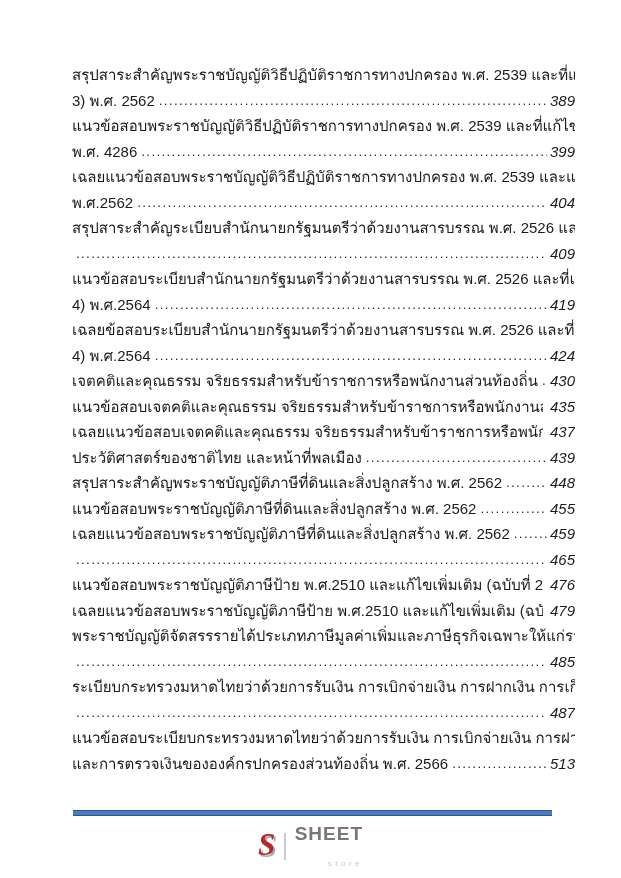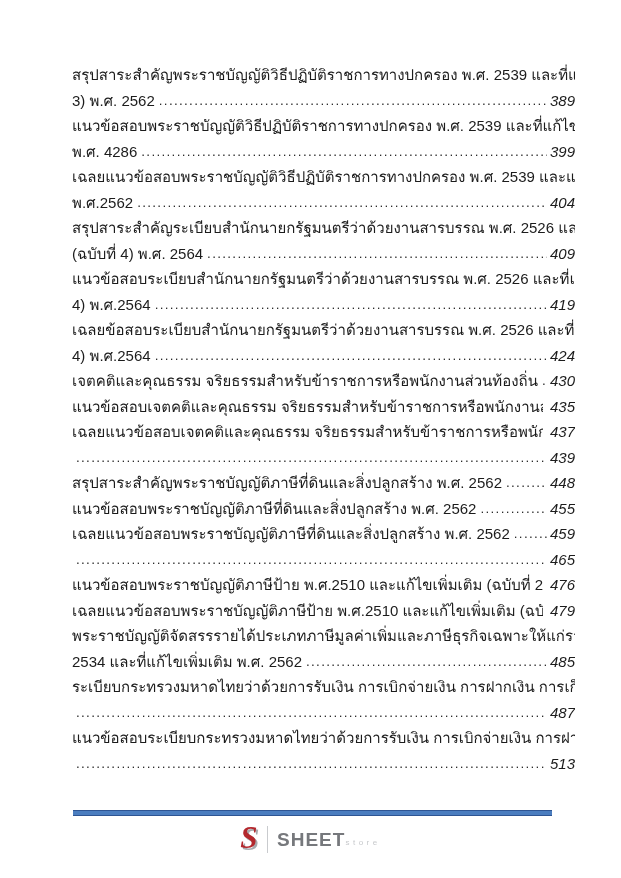--- a/index.html
+++ b/index.html
@@ -35,26 +35,26 @@
     position:absolute;left:0;right:0;top:824px;
     display:flex;justify-content:center;align-items:center;gap:9px;
   }
   .s-mark{
     font-family:"Liberation Serif","DejaVu Serif",serif;
     font-style:italic;font-weight:bold;font-size:31px;line-height:1;
     color:#b3282d;text-shadow:2px 2px 0 #a7aaae;
     display:inline-block;transform:translateY(-2px);
   }
   .vline{width:1.5px;height:27px;background:#c9cbce;display:inline-block;}
-  .logo-text{display:flex;flex-direction:row;align-items:center;}
+  .logo-text{display:flex;flex-direction:column;align-items:flex-end;}
   .brand{
     color:#76787c;font-weight:bold;font-size:19px;letter-spacing:1px;line-height:1;
   }
   .sub{
-    color:#c7c9cc;font-size:8px;letter-spacing:3.5px;margin-top:6px;line-height:1;
+    color:#c7c9cc;font-size:8px;letter-spacing:3.5px;margin-top:17px;line-height:1;
   }
 </style>
 </head>
 <body>
 
 <div class="page">
 
   <main class="toc">
     <div class="entry">
       <div class="line">สรุปสาระสำคัญพระราชบัญญัติวิธีปฏิบัติราชการทางปกครอง พ.ศ. 2539 และที่แก้ไขเพิ่มเติมถึง (ฉบับที่</div>
@@ -79,21 +79,20 @@
         <div class="line lastline">
         <span class="txt">พ.ศ.2562</span>
         <span class="leader">........................................................................................................................................................................................................</span>
         <span class="pageno">404</span>
       </div>
     </div>
 
     <div class="entry">
       <div class="line">สรุปสาระสำคัญระเบียบสำนักนายกรัฐมนตรีว่าด้วยงานสารบรรณ พ.ศ. 2526 และที่แก้ไขเพิ่มเติมถึง</div>
         <div class="line lastline">
-        <span class="txt">(ฉบับที่ 4) พ.ศ. 2564</span>
         <span class="leader">........................................................................................................................................................................................................</span>
         <span class="pageno">409</span>
       </div>
     </div>
 
     <div class="entry">
       <div class="line">แนวข้อสอบระเบียบสำนักนายกรัฐมนตรีว่าด้วยงานสารบรรณ พ.ศ. 2526 และที่แก้ไขเพิ่มเติมถึง (ฉบับที่</div>
         <div class="line lastline">
         <span class="txt">4) พ.ศ.2564</span>
         <span class="leader">........................................................................................................................................................................................................</span>
@@ -129,20 +128,21 @@
     <div class="entry">
       <div class="line lastline">
         <span class="txt">เฉลยแนวข้อสอบเจตคติและคุณธรรม จริยธรรมสำหรับข้าราชการหรือพนักงานส่วนท้องถิ่น</span>
         <span class="leader">........................................................................................................................................................................................................</span>
         <span class="pageno">437</span>
       </div>
     </div>
 
     <div class="entry">
       <div class="line lastline">
+        <span class="txt">ประวัติศาสตร์ของชาติไทย และหน้าที่พลเมือง</span>
         <span class="leader">........................................................................................................................................................................................................</span>
         <span class="pageno">439</span>
       </div>
     </div>
 
     <div class="entry">
       <div class="line lastline">
         <span class="txt">สรุปสาระสำคัญพระราชบัญญัติภาษีที่ดินและสิ่งปลูกสร้าง พ.ศ. 2562</span>
         <span class="leader">........................................................................................................................................................................................................</span>
         <span class="pageno">448</span>
@@ -184,37 +184,37 @@
       <div class="line lastline">
         <span class="txt">เฉลยแนวข้อสอบพระราชบัญญัติภาษีป้าย พ.ศ.2510 และแก้ไขเพิ่มเติม (ฉบับที่ 2) พ.ศ. 2534</span>
         <span class="leader">........................................................................................................................................................................................................</span>
         <span class="pageno">479</span>
       </div>
     </div>
 
     <div class="entry">
       <div class="line">พระราชบัญญัติจัดสรรรายได้ประเภทภาษีมูลค่าเพิ่มและภาษีธุรกิจเฉพาะให้แก่ราชการส่วนท้องถิ่น พ.ศ.</div>
         <div class="line lastline">
-        <span class="txt">2534 และที่แก้ไขเพิ่มเติม พ.ศ. 2562</span>
         <span class="leader">........................................................................................................................................................................................................</span>
         <span class="pageno">485</span>
       </div>
     </div>
 
     <div class="entry">
       <div class="line">ระเบียบกระทรวงมหาดไทยว่าด้วยการรับเงิน การเบิกจ่ายเงิน การฝากเงิน การเก็บรักษาเงิน และการ</div>
         <div class="line lastline">
         <span class="leader">........................................................................................................................................................................................................</span>
         <span class="pageno">487</span>
       </div>
     </div>
 
     <div class="entry">
       <div class="line">แนวข้อสอบระเบียบกระทรวงมหาดไทยว่าด้วยการรับเงิน การเบิกจ่ายเงิน การฝากเงินการเก็บรักษาเงิน</div>
         <div class="line lastline">
+        <span class="txt">และการตรวจเงินขององค์กรปกครองส่วนท้องถิ่น พ.ศ. 2566</span>
         <span class="leader">........................................................................................................................................................................................................</span>
         <span class="pageno">513</span>
       </div>
     </div>
   </main>
 
   <footer>
     <div class="rule"></div>
     <div class="logo">
       <span class="s-mark">S</span>

